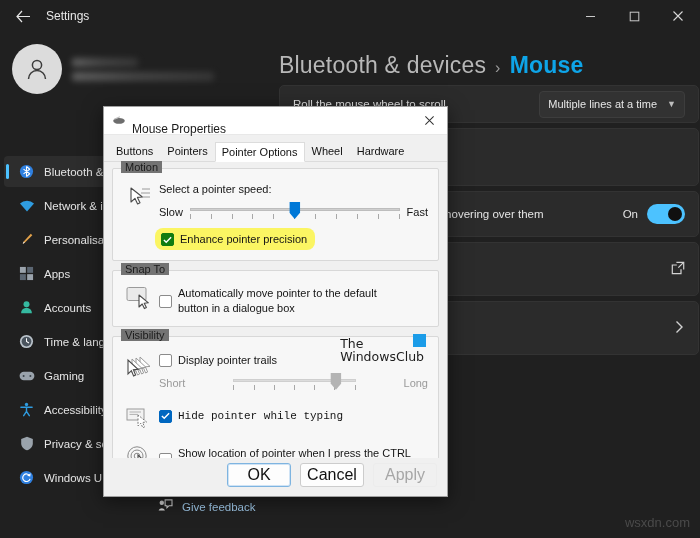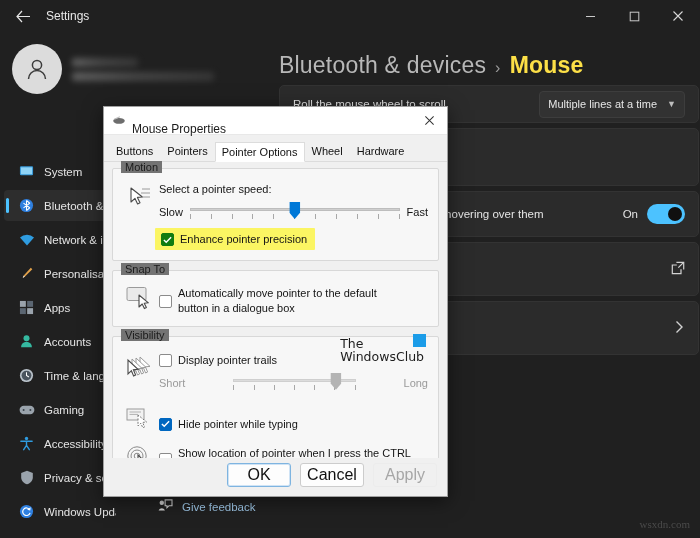--- a/index.html
+++ b/index.html
@@ -106,21 +106,21 @@
     position: absolute; left: 124px; top: 40px;
     width: 576px; height: 498px;
   }
   .breadcrumb {
     position: absolute; left: 155px; top: 12px;
     display: flex; align-items: baseline;
     font-size: 23px; letter-spacing: .2px;
   }
   .crumb-parent { color: #b8b8b8; }
   .crumb-sep { color: #9a9a9a; margin: 0 9px; font-size: 16px; }
-  .crumb-current { color: #fde047; font-weight: bold; }
+  .crumb-current { color: #0ea5e9; font-weight: bold; }
 
   .card {
     position: absolute;
     background: #2b2b2b;
     border: 1px solid #333;
     border-radius: 5px;
     box-sizing: border-box;
   }
   .card-row {
     display: flex; align-items: center; height: 100%;
@@ -156,22 +156,22 @@
   .corner-ico { color: #d2d2d2; }
 
   .feedback {
     position: absolute; left: 158px; top: 499px;
     display: flex; align-items: center; gap: 9px;
     color: #9fc8e8; font-size: 11.5px;
   }
 
   .wsxdn {
     position: absolute; right: 10px; bottom: 8px;
-    color: #4a4a4a; font-size: 11px;
-    font-family: Liberation Serif, serif;
+    color: #4a4a4a; font-size: 13px;
+    font-family: Liberation Sans, sans-serif;
   }
 
   
   .dialog {
     position: absolute; left: 103px; top: 106px;
     width: 345px; height: 391px;
     background: #f0f0f0;
     border: 1px solid #a0a0a0;
     box-shadow: 0 4px 18px rgba(0,0,0,.5);
     box-sizing: border-box;
@@ -280,21 +280,21 @@
   }
   .chk.checked-green { background: #107c10; border-color: #107c10; }
   .chk.checked-blue  { background: #0067c0; border-color: #0067c0; }
   .chk svg { display: block; }
 
   .highlight {
     background: #fbf563;
     padding: 4px 8px 4px 6px;
     margin: 6px -4px 0 -4px;
     display: inline-flex; align-items: center; gap: 6px;
-    border-radius: 1px;
+    border-radius: 8px;
   }
 
   .wc-watermark {
     position: absolute; right: 14px; top: 0px;
     text-align: left; line-height: 1.04;
     font-family: "DejaVu Sans", sans-serif;
     color: #1c1c1c;
   }
   .wc-line1 { font-size: 12.5px; }
   .wc-line2 { font-size: 12.5px; }
@@ -361,29 +361,20 @@
     </div>
     <div class="acct-text">
       <div class="blur-line blur-name"></div>
       <div class="blur-line blur-mail"></div>
     </div>
   </div>
 
 
   <div class="sidebar">
 
-    <div class="nav-item">
-      <span class="nav-ico">
-        <svg width="15" height="15" viewBox="0 0 16 16">
-            <rect x="1" y="2.5" width="14" height="9.5" rx="1.2" fill="#3a9ad9"></rect>
-            <rect x="2.1" y="3.6" width="11.8" height="7.3" fill="#8fd4f7"></rect>
-          </svg>
-      </span>
-      <span class="nav-label">System</span>
-    </div>
 
     <div class="nav-item selected">
       <span class="nav-ico">
         <svg width="15" height="15" viewBox="0 0 16 16">
             <circle cx="8" cy="8" r="7" fill="#2f80e0"></circle>
             <path d="M8 2.6 v10.8 M8 2.6 l3.4 3 -6.6 4.9 M8 13.4 l3.4 -3 -6.6 -4.9" fill="none" stroke="#fff" stroke-width="1.1" stroke-linejoin="round"></path>
           </svg>
       </span>
       <span class="nav-label">Bluetooth &amp; devices</span>
     </div>
@@ -696,21 +687,21 @@
 
           <div class="row" style="margin-top:12px;">
             <div class="preview">
               <svg width="30" height="24" viewBox="0 0 30 24">
                 <rect x="1" y="2" width="17" height="11" fill="#f2f2f2" stroke="#9a9a9a" stroke-width="1"></rect>
                 <path d="M3.5 5 H15 M3.5 7.4 H12" stroke="#b0b0b0" stroke-width="1"></path>
                 <path d="M12 8 L12 19 L14.8 16.2 L16.8 20.8 L18.6 20 L16.6 15.4 L20.6 15 Z" fill="#fff" stroke="#7a7a7a" stroke-width="1" stroke-dasharray="2 1.4"></path>
               </svg>
             </div>
             <div class="row-main">
-              <div class="chk-row" style="margin-top:12px;">
+              <div class="chk-row" style="margin-top:4px;font-family:Liberation Mono, monospace;">
                 <span class="chk checked-blue">
                   <svg width="9" height="8" viewBox="0 0 10 8">
                     <path d="M1 4 L3.6 6.6 L9 1" fill="none" stroke="#fff" stroke-width="1.6"></path>
                   </svg>
                 </span>
                 <span class="lbl">Hide pointer while typing</span>
               </div>
             </div>
           </div>
 

